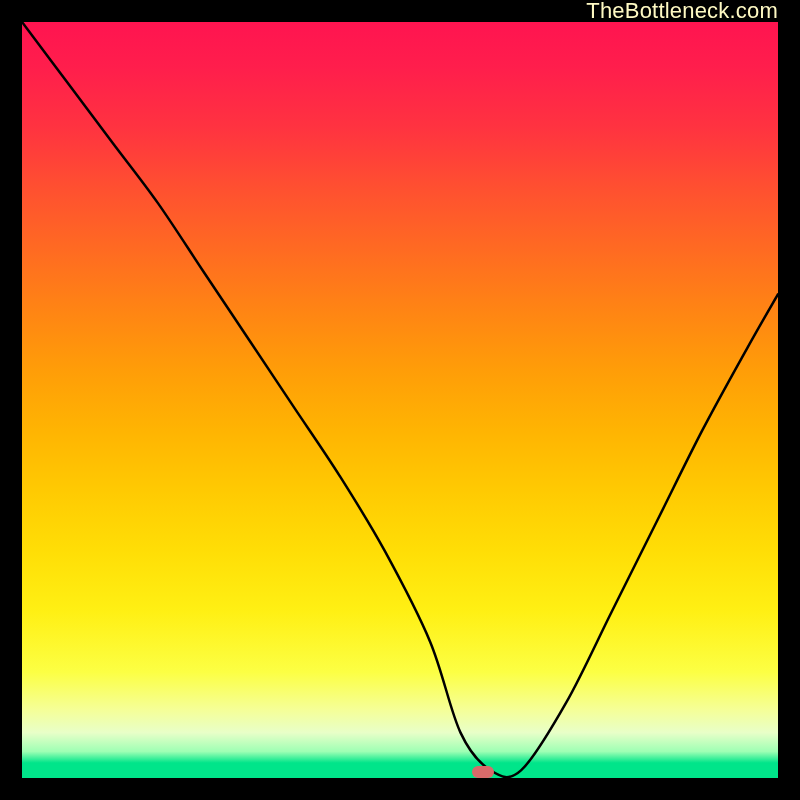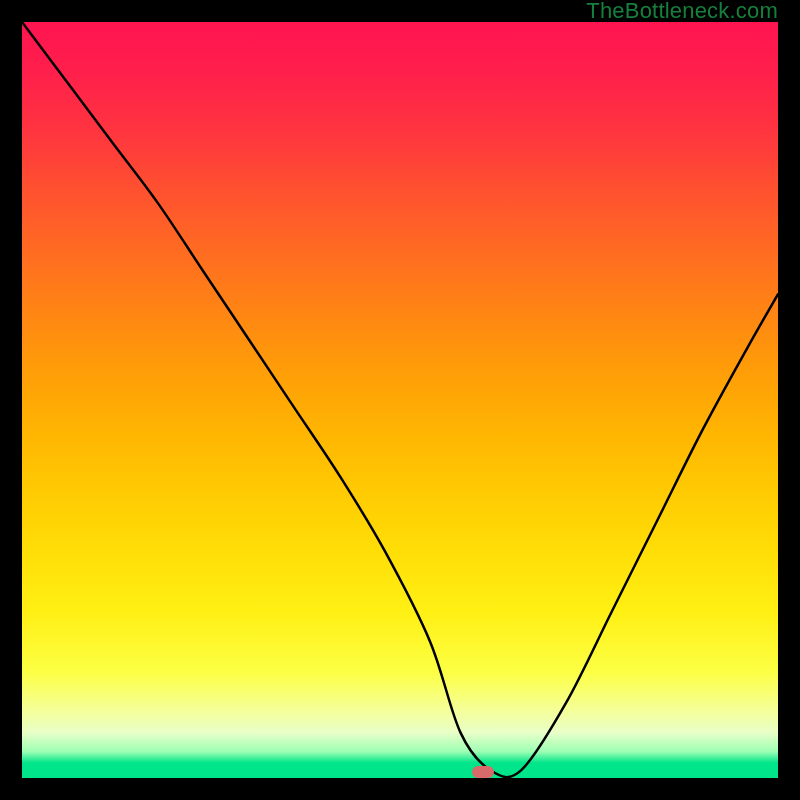--- a/index.html
+++ b/index.html
@@ -66,21 +66,21 @@
     width: 22px;
     height: 12px;
     border-radius: 6px;
     background: #d86a6a;
     transform: translate(-50%, -50%);
   }
   .watermark {
     position: absolute;
     top: 0;
     right: 22px;
-    color: #15803d;
+    color: #fef9c3;
     font-family: Arial, Helvetica, sans-serif;
     font-size: 22px;
     line-height: 22px;
     letter-spacing: 0.2px;
     user-select: none;
   }
 </style>
 </head>
 <body>
 

